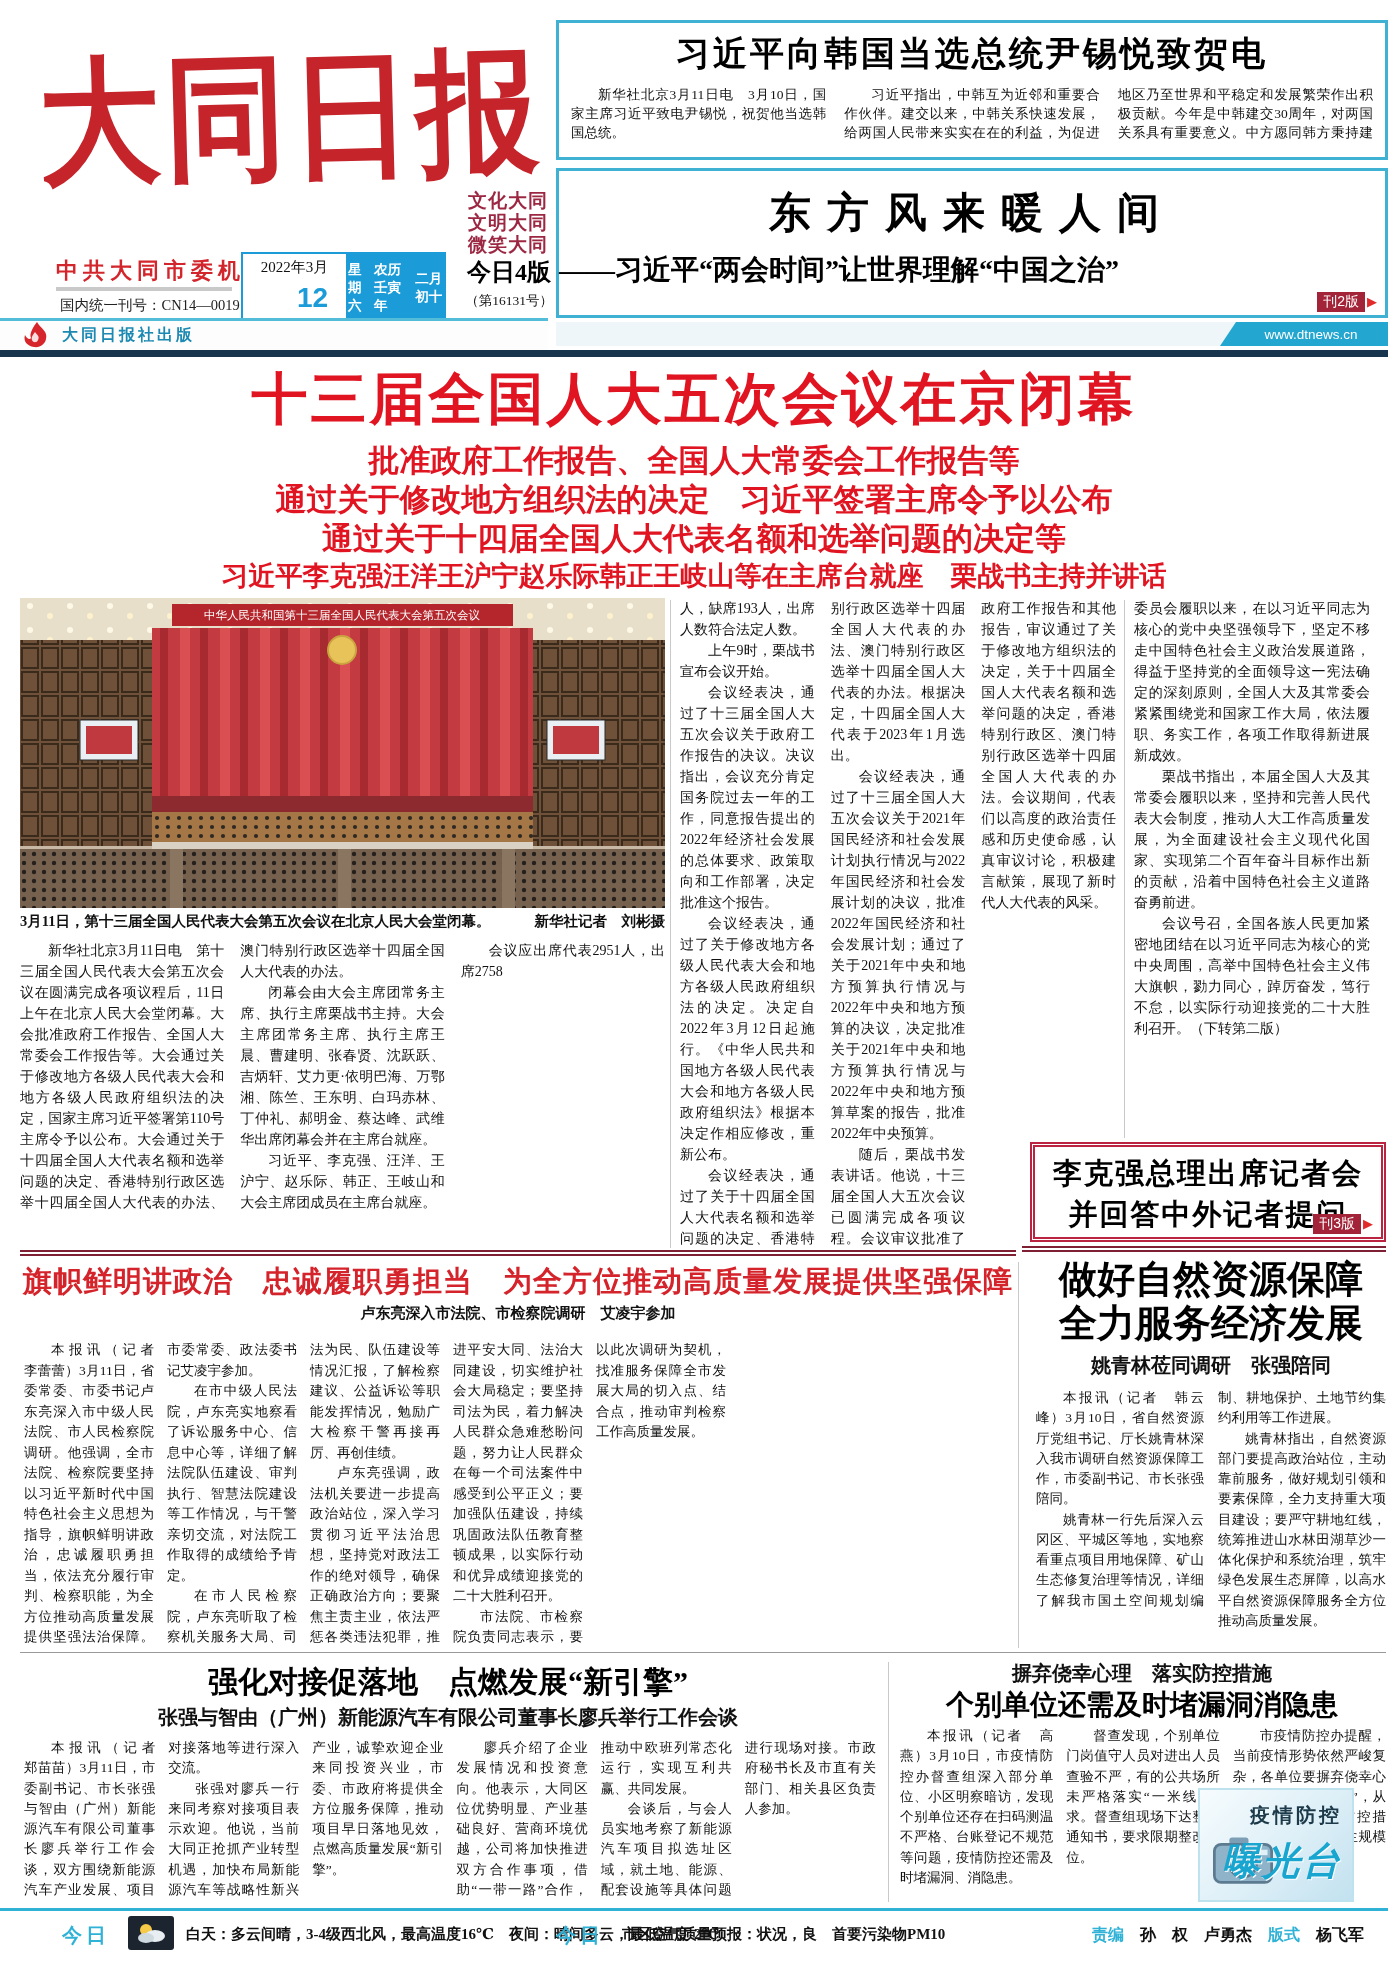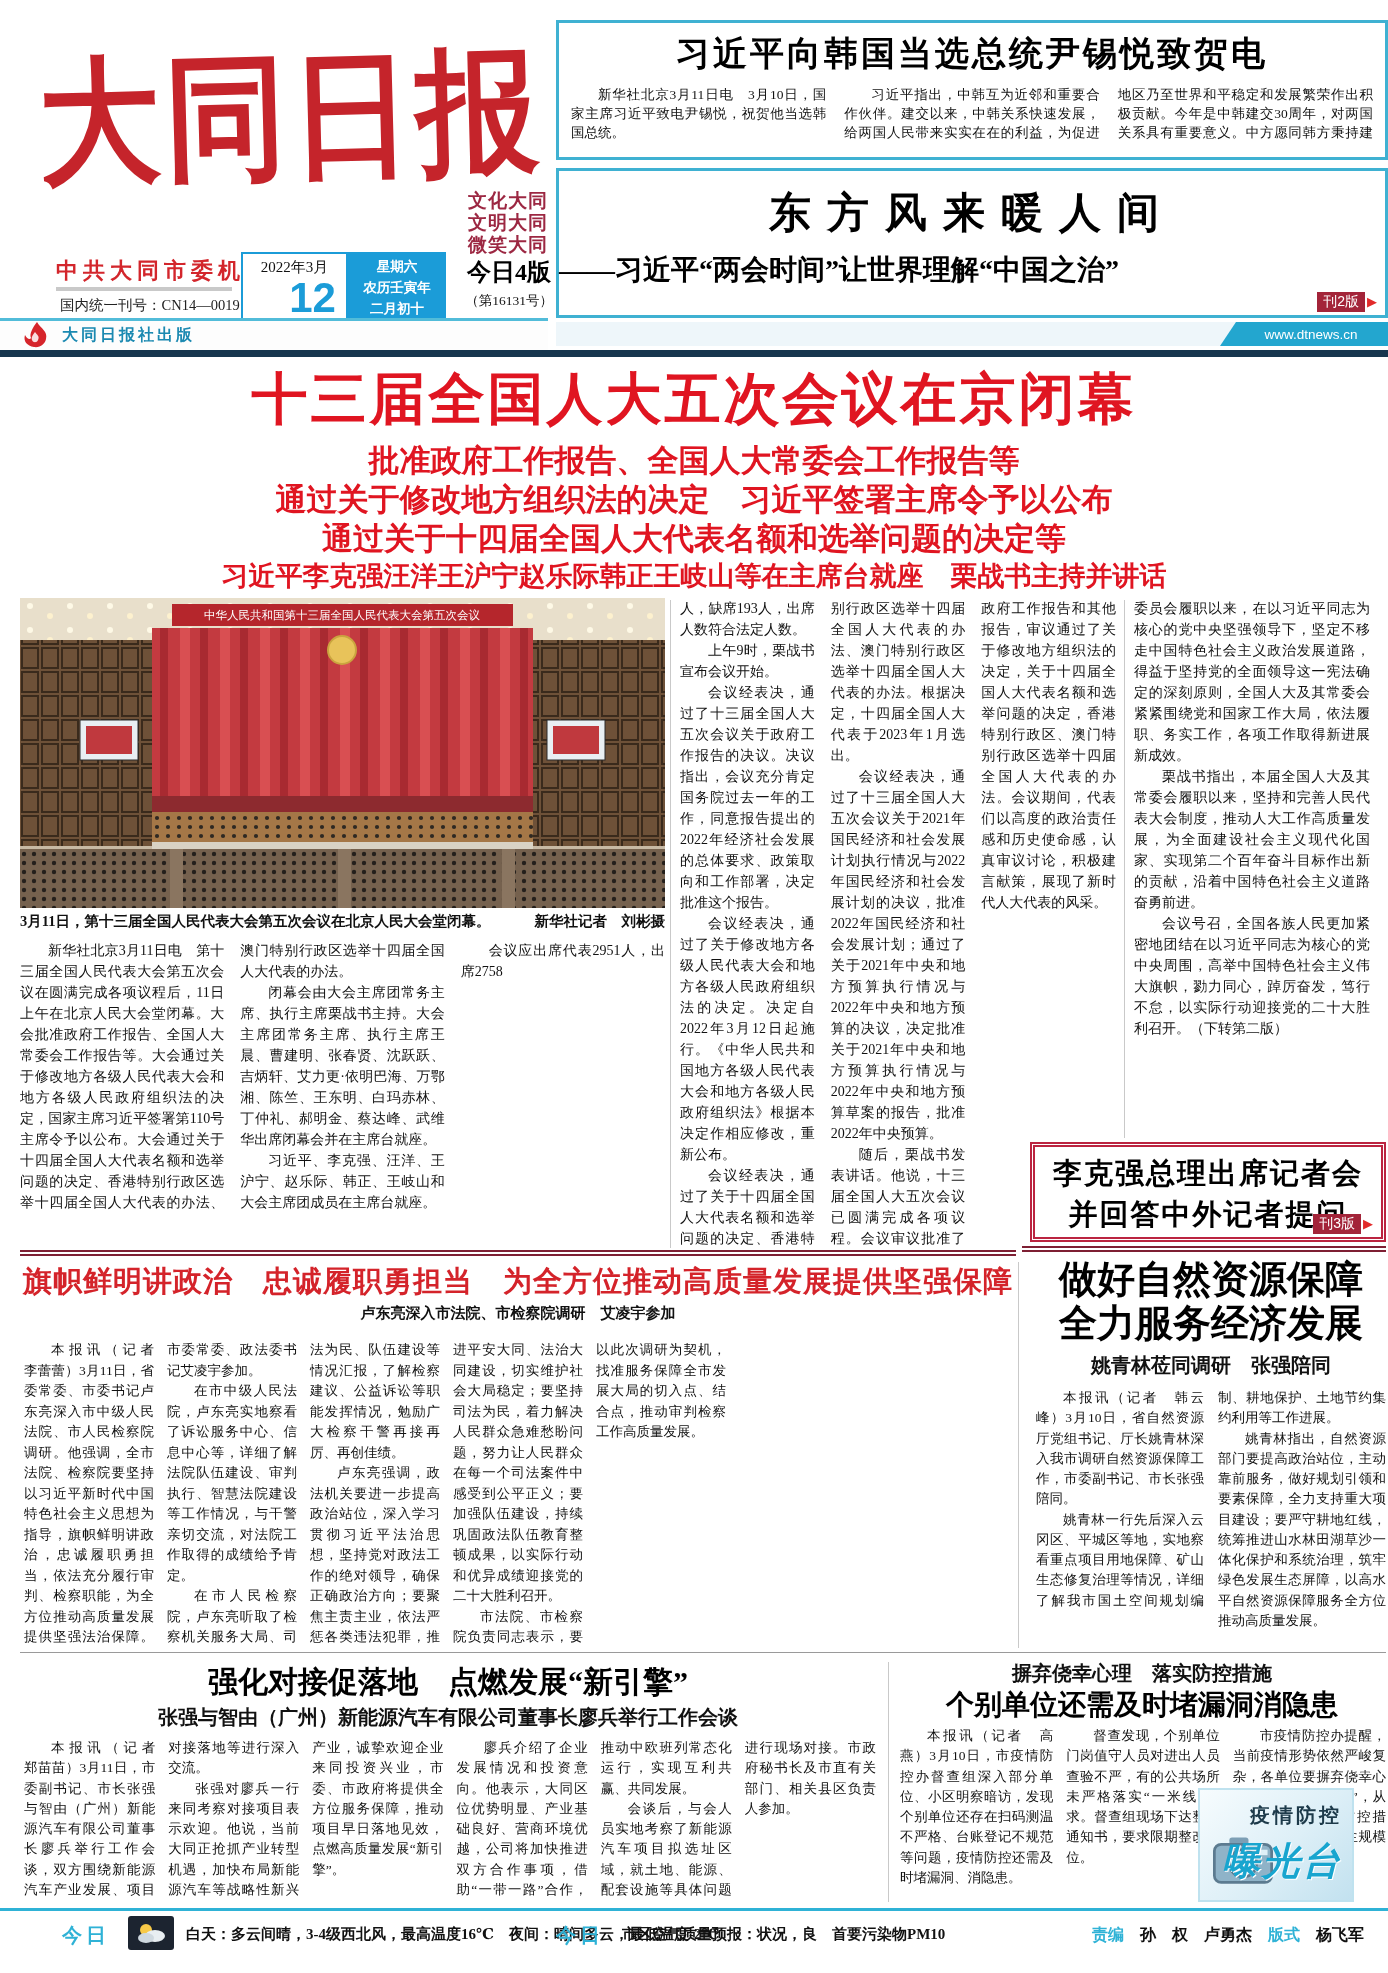--- a/index.html
+++ b/index.html
@@ -8,22 +8,22 @@
   .abs{position:absolute;}
   
   .masthead-title{left:38px;top:-6px;width:505px;height:250px;display:flex;align-items:center;justify-content:center;
       font-size:122px;font-weight:900;color:#c5242b;letter-spacing:4px;transform:rotate(-1.5deg) scaleY(1.12);
       font-family:"DejaVu Serif",serif;}
   .org-line{left:56px;top:256px;font-size:22px;font-weight:900;color:#d3262c;letter-spacing:5px;font-family:"Liberation Sans",sans-serif;}
   .org-underline{left:56px;top:287px;width:176px;height:4px;background:#c9c9c9;}
   .issn-line{left:60px;top:296px;font-size:14.5px;color:#222;}
   .date-box{left:241px;top:252px;width:107px;height:71px;border:2px solid #1b9cd8;box-sizing:border-box;background:#fff;text-align:center;}
   .date-ym{font-size:15px;margin-top:4px;color:#111;}
-  .date-day{font-size:42px;line-height:42px;font-weight:900;color:#1b9cd8;font-family:"Liberation Sans",sans-serif;padding-left:36px;}
-  .cal-box{left:348px;top:252px;width:98px;height:71px;background:#1b9cd8;color:#fff;display:flex;flex-direction:column;
+  .date-day{font-size:28px;line-height:42px;font-weight:900;color:#1b9cd8;font-family:"Liberation Sans",sans-serif;padding-left:36px;}
+  .cal-box{left:348px;top:252px;width:98px;height:71px;background:#1b9cd8;color:#fff;display:flex;flex-direction:row;
       align-items:center;justify-content:center;gap:3px;font-size:13.5px;font-weight:bold;box-sizing:border-box;font-family:"Liberation Sans",sans-serif;}
   .pages-line{left:450px;top:256px;width:118px;text-align:center;font-size:24px;font-weight:bold;color:#000;}
   .issue-line{left:450px;top:292px;width:118px;text-align:center;font-size:13.5px;color:#111;}
   .slogans{left:452px;top:190px;width:112px;text-align:center;font-size:19px;line-height:22px;font-weight:900;color:#9c2742;
       font-family:"Liberation Sans",sans-serif;letter-spacing:1px;}
   .publisher-strip{left:0;top:318px;width:548px;height:30px;border-top:3px solid #52bcd9;background:#fdfdfd;}
   .flame{left:20px;top:322px;width:34px;height:26px;}
   .publisher-text{left:62px;top:325px;font-size:16px;font-weight:bold;color:#1b89b1;letter-spacing:3px;font-family:"Liberation Sans",sans-serif;}
   .web-bar{left:556px;top:322px;width:832px;height:24px;background:#eef6fa;}
   .web-badge{position:absolute;right:0;top:0;height:24px;min-width:168px;background:#23a6cf;color:#fff;font-size:13.5px;

